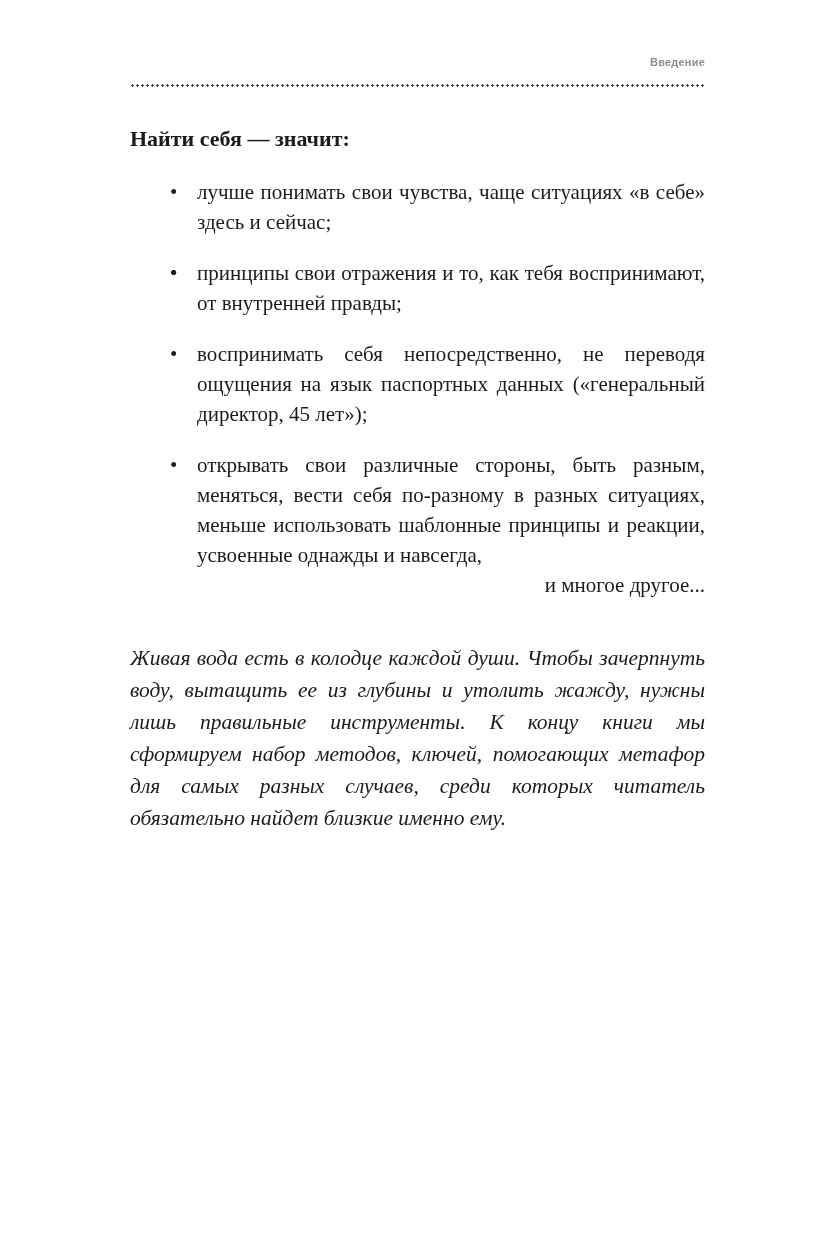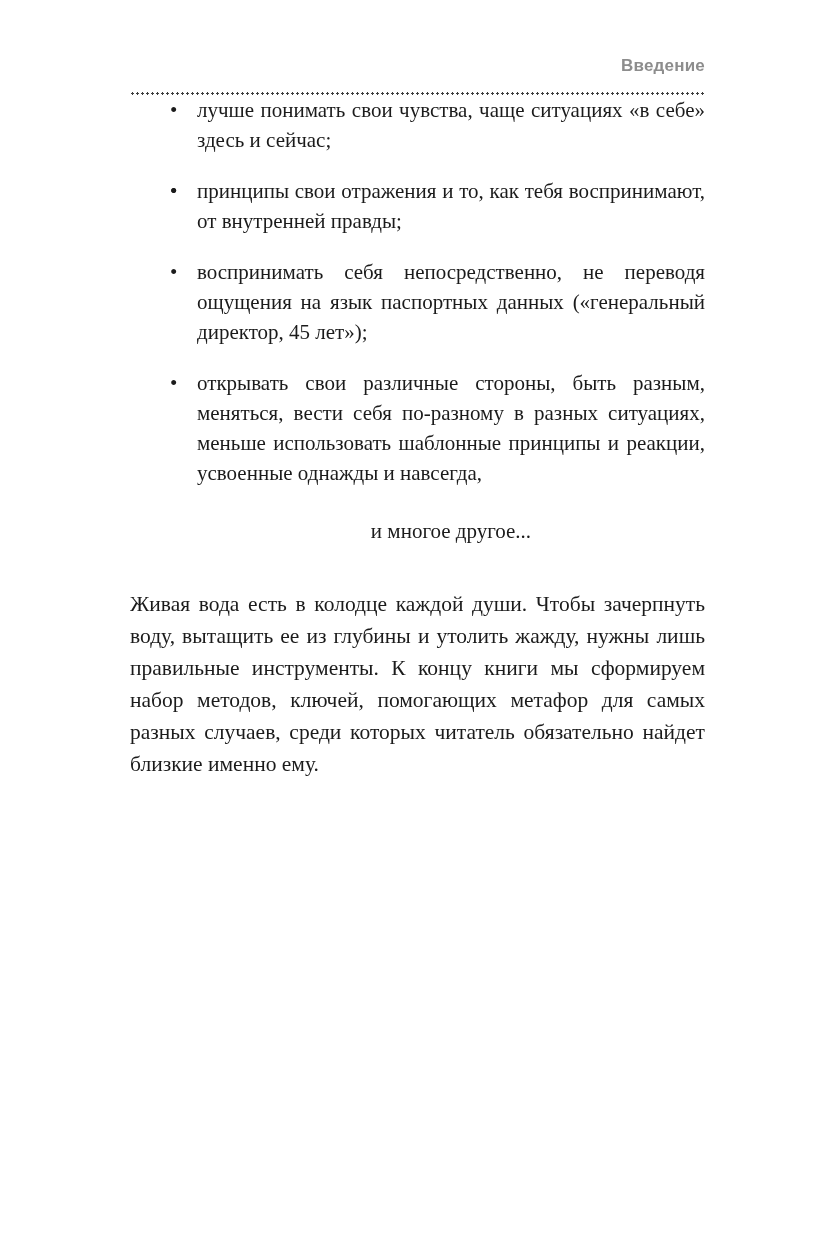--- a/index.html
+++ b/index.html
@@ -15,21 +15,21 @@
     background: #ffffff;
     padding: 56px 128px 0 130px;
     font-family: "Liberation Serif", serif;
     color: #1b1b1b;
     overflow: hidden;
   }
   .running-head {
     text-align: right;
     font-family: "Liberation Sans", sans-serif;
     font-weight: bold;
-    font-size: 17px;
+    font-size: 11px;
     color: #8d8d8d;
     letter-spacing: 0.2px;
     margin-bottom: 16px;
   }
   .dotted-rule {
     height: 3px;
     background-image: radial-gradient(circle, #3f3f3f 1px, transparent 1.3px);
     background-size: 5px 3px;
     background-repeat: repeat-x;
     background-position: 0 center;
@@ -51,42 +51,43 @@
     font-size: 21px;
     line-height: 30px;
     text-align: justify;
   }
   .bullet-marker {
     position: absolute;
     left: -27px;
     top: 0;
   }
   .bullet-tail {
-    text-align: center;
-    margin-top: 28px;
+    text-align: right;
   }
   .closing-paragraph {
     margin: 42px 0 0 0;
     font-size: 21.5px;
     line-height: 32px;
     text-align: justify;
+    font-style: italic;
   }
 </style>
 </head>
 <body>
 
 <div class="page">
 
   <header>
     <div class="running-head">Введение</div>
     <div class="dotted-rule"></div>
   </header>
 
   <main>
 
+    <h2 class="section-heading">Найти себя — значит:</h2>
 
     <ul class="bullet-list">
       <li>
         <span class="bullet-marker">•</span>
         <span>лучше понимать свои чувства, чаще ситуациях «в себе» здесь и сейчас;</span>
       </li>
       <li>
         <span class="bullet-marker">•</span>
       </li>
       <li>

